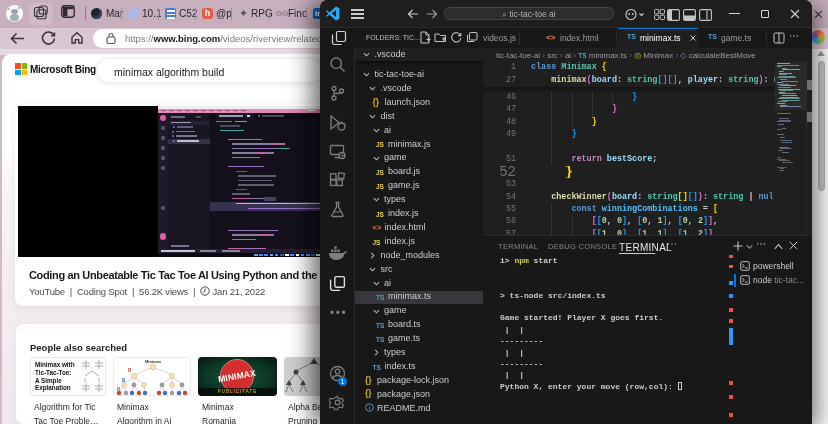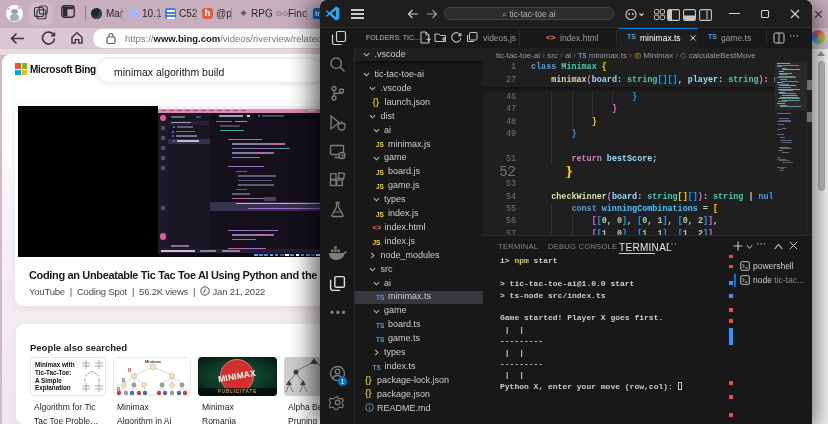--- a/index.html
+++ b/index.html
@@ -616,21 +616,20 @@
         <path d="M0.8 1.2 L3.5 4.4 L6.2 1.2"></path>
       </svg>
 <div class="abs" style="left:273px;top:2px;font-size:10px;color:#c5c5c5;letter-spacing:1px;">⋯</div>
 <svg class="abs" style="left:291px;top:7px" width="9" height="7" viewBox="0 0 9 7" stroke="#c5c5c5" stroke-width="1.1" fill="none">
         <path d="M0.8 5.8 L4.5 1.5 L8.2 5.8"></path>
       </svg>
 <svg class="abs" style="left:306px;top:5px" width="9" height="9" viewBox="0 0 9 9" stroke="#c5c5c5" stroke-width="1">
         <path d="M0.8 0.8 L8.2 8.2 M8.2 0.8 L0.8 8.2"></path>
       </svg>
 <div class="abs" style="left:17px;top:19.3px;font-family:'Liberation Mono',monospace;font-size:8px;line-height:11.4px;white-space:pre;font-weight:bold;"><span style="color:#cccccc">i&gt; </span><span style="color:#d7ce59">npm</span><span style="color:#cccccc"> start</span></div>
-<div class="abs" style="left:17px;top:42.1px;font-family:'Liberation Mono',monospace;font-size:8px;line-height:11.4px;white-space:pre;font-weight:bold;"><span style="color:#cccccc">&gt; tic-tac-toe-ai@1.0.0 start</span></div>
 <div class="abs" style="left:17px;top:53.5px;font-family:'Liberation Mono',monospace;font-size:8px;line-height:11.4px;white-space:pre;font-weight:bold;"><span style="color:#cccccc">&gt; ts-node src/index.ts</span></div>
 <div class="abs" style="left:17px;top:76.3px;font-family:'Liberation Mono',monospace;font-size:8px;line-height:11.4px;white-space:pre;font-weight:bold;"><span style="color:#cccccc">Game started! Player X goes first.</span></div>
 <div class="abs" style="left:17px;top:87.7px;font-family:'Liberation Mono',monospace;font-size:8px;line-height:11.4px;white-space:pre;font-weight:bold;"><span style="color:#cccccc"> |  |</span></div>
 <div class="abs" style="left:17px;top:99.1px;font-family:'Liberation Mono',monospace;font-size:8px;line-height:11.4px;white-space:pre;font-weight:bold;"><span style="color:#cccccc">---------</span></div>
 <div class="abs" style="left:17px;top:110.5px;font-family:'Liberation Mono',monospace;font-size:8px;line-height:11.4px;white-space:pre;font-weight:bold;"><span style="color:#cccccc"> |  |</span></div>
 <div class="abs" style="left:17px;top:121.9px;font-family:'Liberation Mono',monospace;font-size:8px;line-height:11.4px;white-space:pre;font-weight:bold;"><span style="color:#cccccc">---------</span></div>
 <div class="abs" style="left:17px;top:133.3px;font-family:'Liberation Mono',monospace;font-size:8px;line-height:11.4px;white-space:pre;font-weight:bold;"><span style="color:#cccccc"> |  |</span></div>
 <div class="abs" style="left:17px;top:144.7px;font-family:'Liberation Mono',monospace;font-size:8px;line-height:11.4px;white-space:pre;font-weight:bold;"><span style="color:#cccccc">Python X, enter your move (row,col): </span></div>
 <div class="abs" style="left:194.6px;top:145.7px;width:4.6px;height:8.8px;border:1px solid #cccccc;"></div>
 <div class="abs" style="left:246px;top:18.5px;width:4px;height:3.5px;background:#f14c4c;"></div>

